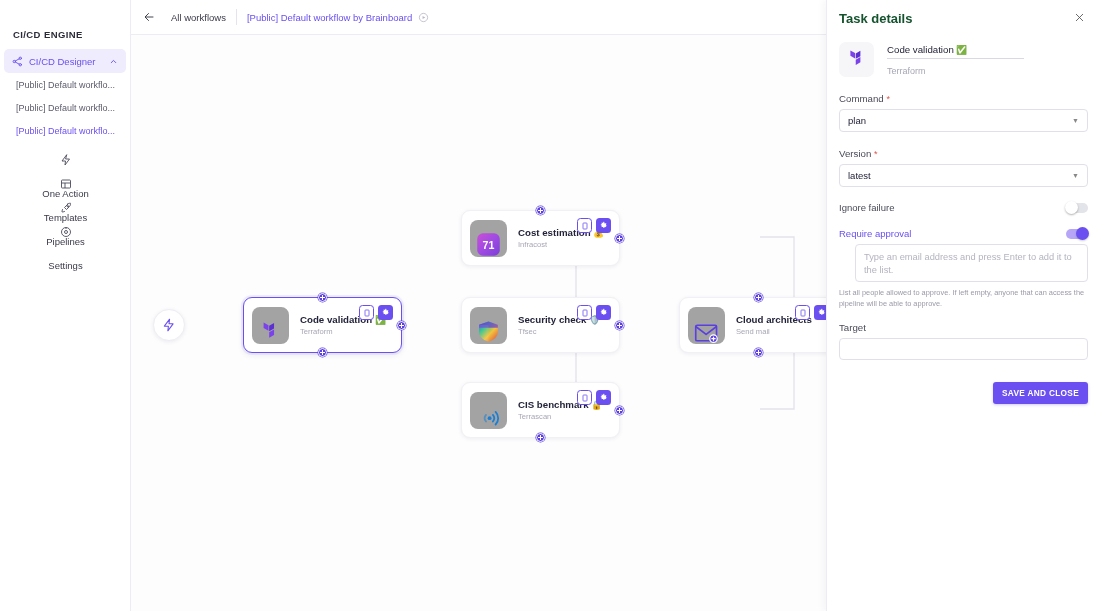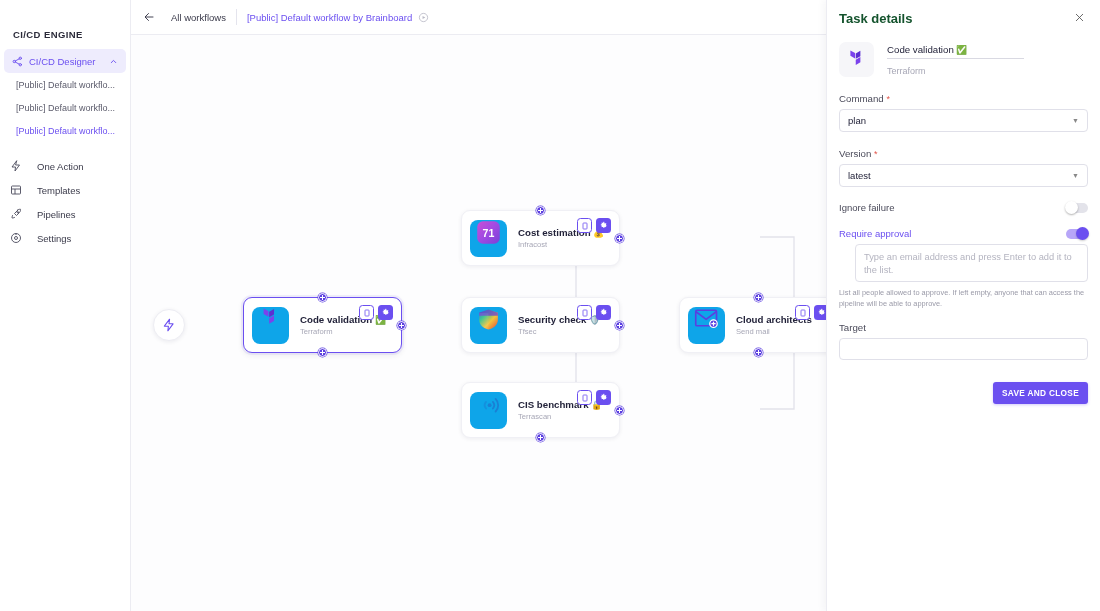--- a/index.html
+++ b/index.html
@@ -38,22 +38,22 @@
   .nav-sub {
     padding: 0 8px 0 16px;
     height: 23px; display: flex; align-items: center;
     font-size: 9px; color: #5b5b6b; cursor: pointer;
     white-space: nowrap; overflow: hidden;
   }
   .nav-sub.active { color: #6b4ff0; }
   .nav-spacer { height: 12px; }
   .nav-item {
     padding: 0 8px 0 9px;
-    height: 24px; display: flex; align-items: center; gap: 15px;
-    font-size: 9.5px; color: #3a3a4a; cursor: pointer;
+    height: 24px; display: flex; align-items: center; gap: 22px;
+    font-size: 9.5px; color: #3a3a4a; cursor: pointer; flex-direction: column;
   }
   .nav-item .ico { width: 13px; height: 13px; display: flex; align-items: center; justify-content: center; color: #4b4b5c; }
 
   
   .main-col { flex: 1; position: relative; height: 611px; background: #fcfcfd; }
   .topbar {
     height: 35px; background: #ffffff;
     border-bottom: 1px solid #ececf2;
     display: flex; align-items: center; padding: 0 12px 0 12px;
     position: relative; z-index: 5;
@@ -91,22 +91,22 @@
     display: flex; align-items: center;
     padding: 0 10px 0 8px;
     cursor: pointer;
   }
   .node.selected {
     border: 1.6px solid #6b4ff0;
     box-shadow: 0 0 0 2px rgba(107,79,240,.08), 0 2px 6px rgba(30,30,60,.09);
   }
   .node-icon {
     width: 37px; height: 37px; border-radius: 8px;
-    background: #0ea5e9; flex: 0 0 37px;
-    display: flex; align-items: flex-start; justify-content: center;
+    background: #a3a3a3; flex: 0 0 37px;
+    display: flex; align-items: flex-end; justify-content: center;
   }
   .node-text { margin-left: 11px; min-width: 0; }
   .node-title { font-size: 9.7px; font-weight: bold; color: #23233a; white-space: nowrap; display:flex; align-items:center; gap:3px;}
   .node-sub { font-size: 7.6px; color: #a7a7b6; margin-top: 2px; white-space: nowrap; }
   .node-actions { position: absolute; top: 7px; right: 8px; display: flex; gap: 4px; }
   .act {
     width: 15px; height: 15px; border-radius: 3.5px;
     display: flex; align-items: center; justify-content: center; cursor: pointer;
   }
   .act.outline { border: 1px solid #6b4ff0; background: #ffffff; }

